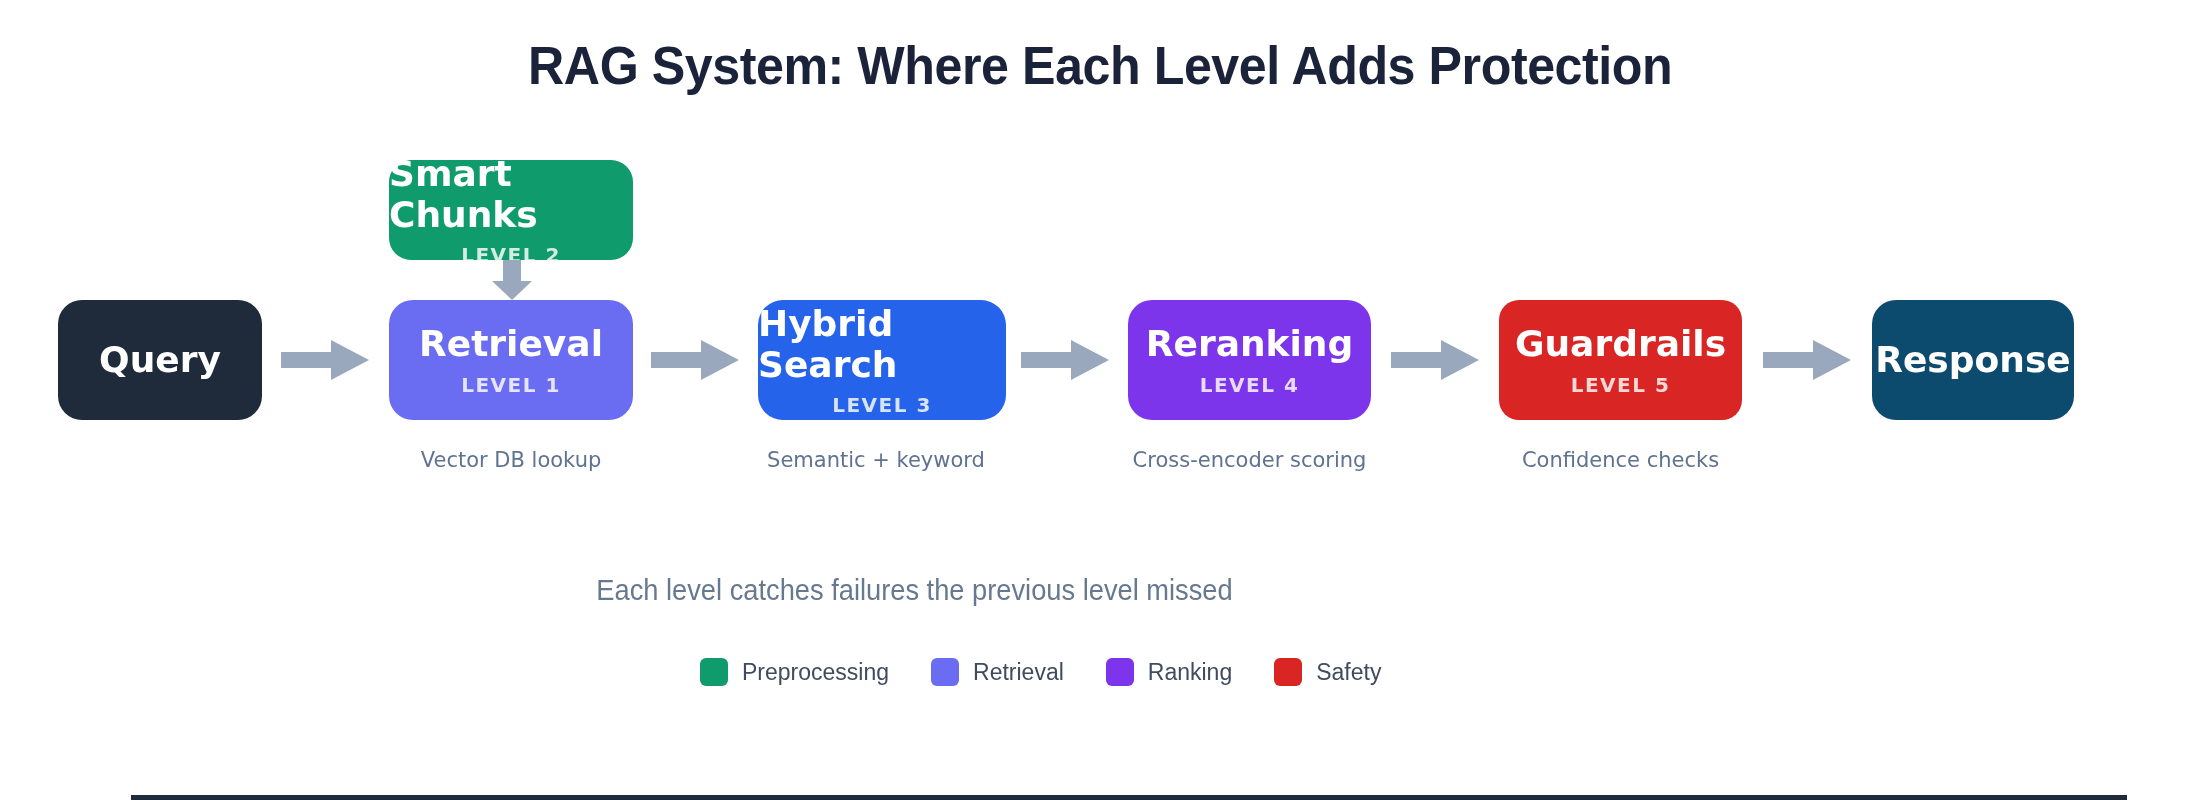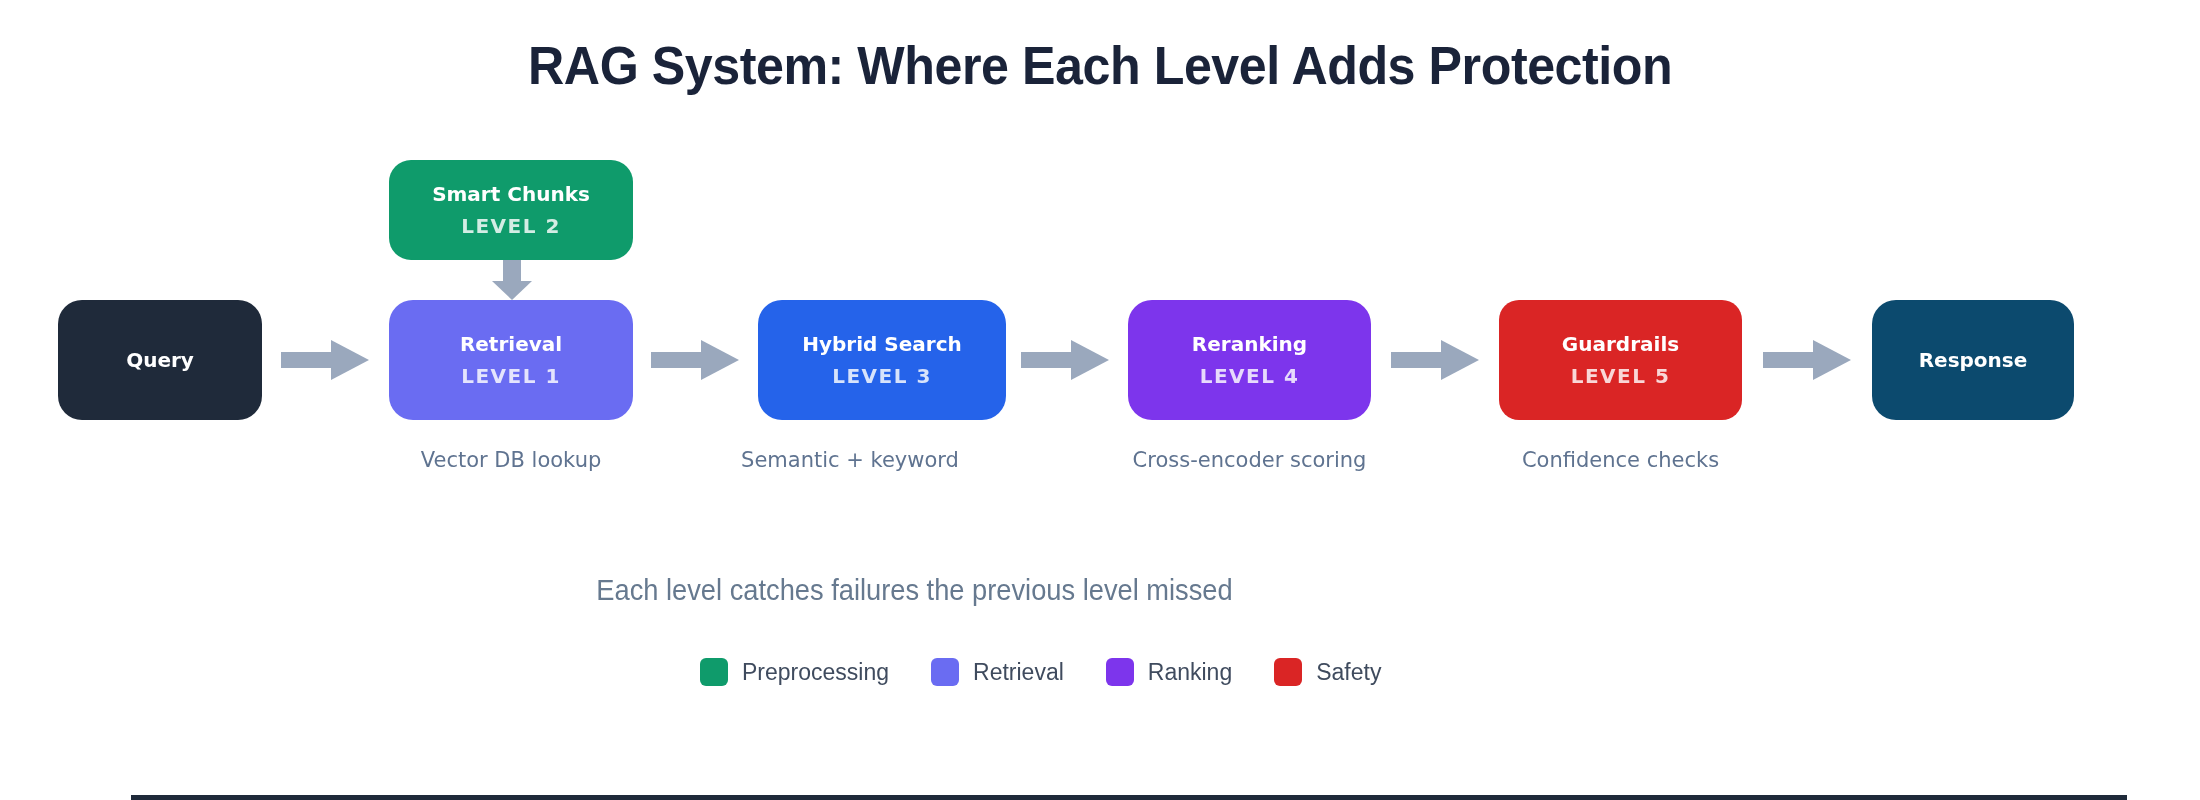--- a/index.html
+++ b/index.html
@@ -18,50 +18,50 @@
     font-weight:bold;font-size:54px;letter-spacing:-0.5px;color:#1a2339;
     transform:scaleX(0.93);transform-origin:center;
   }
 
   
   .node{
     position:absolute;border-radius:24px;display:flex;flex-direction:column;
     align-items:center;justify-content:center;color:#ffffff;
     font-family:"DejaVu Sans",sans-serif;
   }
-  .node-label{font-weight:bold;font-size:20px;line-height:1.15;}
+  .node-label{font-weight:bold;font-size:36px;line-height:1.15;}
   .node-level{
     font-weight:bold;font-size:20px;letter-spacing:1.5px;margin-top:8px;
     color:rgba(255,255,255,0.82);
   }
   #node-query       {left:58px;  top:300px;width:204px;height:120px;}
   #node-smart-chunks{left:389px; top:160px;width:244px;height:100px;border-radius:22px;}
   #node-retrieval   {left:389px; top:300px;width:244px;height:120px;}
-  #node-hybrid      {left:758px; top:300px;width:248px;height:120px;}
+  #node-hybrid      {left:758px; top:300px;width:248px;height:120px;border-radius:25px;}
   #node-reranking   {left:1128px;top:300px;width:243px;height:120px;}
   #node-guardrails  {left:1499px;top:300px;width:243px;height:120px;}
   #node-response    {left:1872px;top:300px;width:202px;height:120px;}
 
   
   .arrow{position:absolute;}
   .arrow svg{display:block;}
   #arrow-1{left:281px; top:340px;}
   #arrow-2{left:651px; top:340px;}
   #arrow-3{left:1021px;top:340px;}
   #arrow-4{left:1391px;top:340px;}
   #arrow-5{left:1763px;top:340px;}
   #arrow-down{left:491px;top:260px;}
 
   
   .sublabel{
     position:absolute;top:448px;text-align:center;
     font-family:"DejaVu Sans",sans-serif;font-size:21px;color:#5f7390;
   }
   #sublabel-retrieval {left:359px; width:304px;}
-  #sublabel-hybrid    {left:698px; width:304px;}
+  #sublabel-hybrid    {left:724px; width:304px;}
   #sublabel-reranking {left:1098px;width:303px;}
   #sublabel-guardrails{left:1469px;width:303px;}
 
   
   .caption{position:absolute;top:574px;left:0;width:1828px;text-align:center;}
   .caption span{
     display:inline-block;font-size:29px;color:#66798f;
     transform:scaleX(0.94);transform-origin:center;
   }
 

